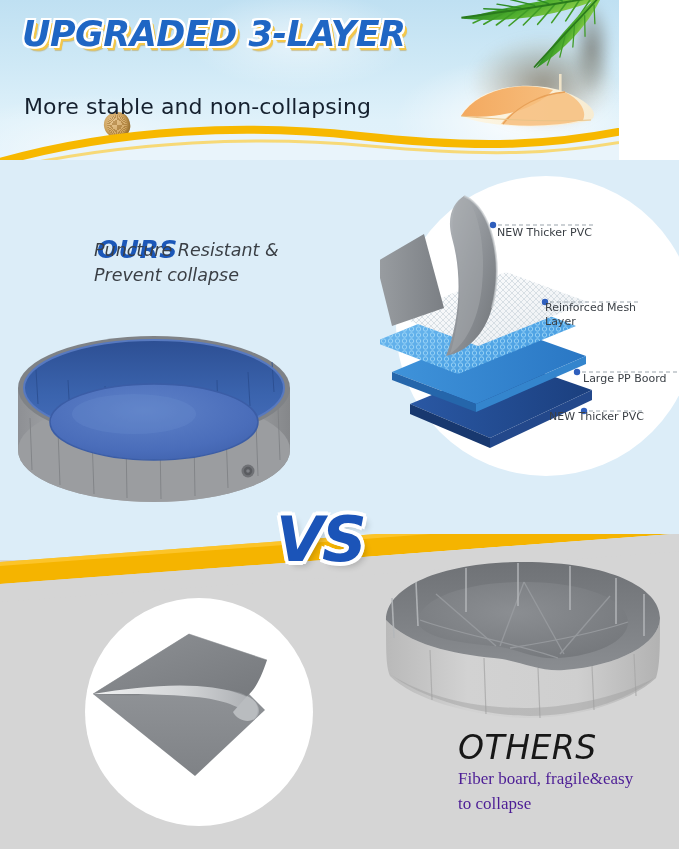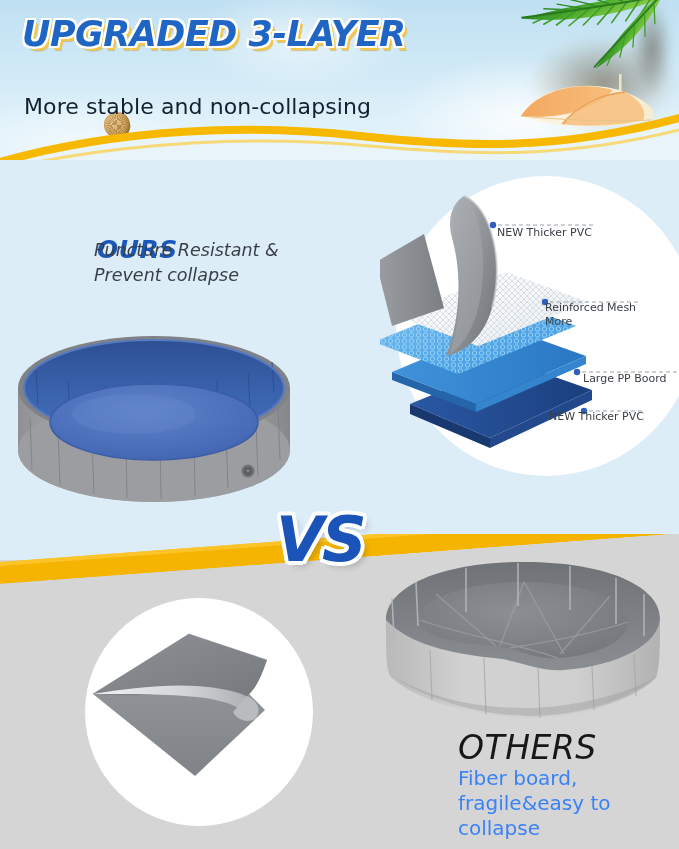--- a/index.html
+++ b/index.html
@@ -5,21 +5,21 @@
   html,body{margin:0;padding:0;}
   body{
     width:679px;height:849px;
     font-family:"DejaVu Sans", sans-serif;
     background:#ffffff;
     overflow:hidden;
   }
   .page{position:relative;width:679px;height:849px;overflow:hidden;}
 
   
-  .hero{position:absolute;left:0;top:0;width:679px;height:172px;overflow:hidden;
+  .hero{position:absolute;left:0;top:0;width:619px;height:172px;overflow:hidden;
         background:linear-gradient(180deg,#bfe0f2 0%,#cfe9f6 38%,#dff1fa 70%,#e3f2fb 100%);}
   .hero-sky{position:absolute;inset:0;
         background:
           radial-gradient(ellipse 180px 90px at 520px 120px, rgba(255,255,255,.85), rgba(255,255,255,0) 70%),
           radial-gradient(ellipse 160px 70px at 300px 40px, rgba(255,255,255,.55), rgba(255,255,255,0) 70%),
           radial-gradient(ellipse 200px 80px at 90px 150px, rgba(255,255,255,.6), rgba(255,255,255,0) 70%);}
   .blur-tree{position:absolute;right:0;top:18px;width:190px;height:130px;
         background:radial-gradient(ellipse 95px 62px at 60% 50%, rgba(92,74,46,.55), rgba(150,130,90,.12) 62%, rgba(255,255,255,0) 78%);
         filter:blur(5px);}
   .blur-tree2{position:absolute;right:-8px;top:0;width:70px;height:120px;
@@ -91,21 +91,21 @@
 
   
   .peel-circle{position:absolute;left:85px;top:598px;width:228px;height:228px;
         border-radius:50%;background:#ffffff;}
   .peel{position:absolute;left:85px;top:598px;width:228px;height:228px;}
 
   .others-label{position:absolute;left:458px;top:728px;
         font-size:33px;font-weight:normal;font-style:italic;color:#171717;
         letter-spacing:.5px;}
   .others-desc{position:absolute;left:458px;top:766px;width:190px;
-        font-size:20px;line-height:25px;color:#3b82f6;}
+        font-size:17px;line-height:25px;color:#4c1d95;font-family:Liberation Serif, serif;}
 
   
   .vs{position:absolute;left:276px;top:500px;width:120px;height:80px;
       font-size:62px;font-weight:bold;font-style:italic;color:#1b54b8;
       letter-spacing:-2px;line-height:80px;
       text-shadow:
         3px 0 0 #fff,-3px 0 0 #fff,0 3px 0 #fff,0 -3px 0 #fff,
         3px 3px 0 #fff,-3px 3px 0 #fff,3px -3px 0 #fff,-3px -3px 0 #fff,
         4px 0 0 #fff,-4px 0 0 #fff,0 4px 0 #fff,0 -4px 0 #fff,
         5px 5px 6px rgba(0,0,0,.18);}
@@ -368,21 +368,21 @@
 
     <g stroke="#9aa3ab" stroke-width="1.2" stroke-dasharray="4,3">
       <path d="M118,49 L213,49"></path>
       <path d="M170,126 L260,126"></path>
       <path d="M202,196 L300,196"></path>
       <path d="M209,235 L265,235"></path>
     </g>
   </svg>
 
   <div class="lbl lbl1">NEW Thicker PVC</div>
-  <div class="lbl lbl2">Reinforced Mesh More</div>
+  <div class="lbl lbl2">Reinforced Mesh Layer</div>
   <div class="lbl lbl3">Large PP Boord</div>
   <div class="lbl lbl4">NEW Thicker PVC</div>
 
   <div class="bottom"></div>
 
   <svg class="diag" viewBox="0 0 700 120" preserveAspectRatio="none">
     <path d="M0,54 L700,2 L700,120 L0,120 Z" fill="#d5d5d5"></path>
     <path d="M0,28 L700,-24 L700,-2 L0,50 Z" fill="#f5b400"></path>
     <path d="M0,50 L700,-2 L700,16 L0,68 Z" fill="#d5d5d5"></path>
     <path d="M0,28 L700,-24 L700,-20 L0,32 Z" fill="#ffcb3a" opacity=".7"></path>

